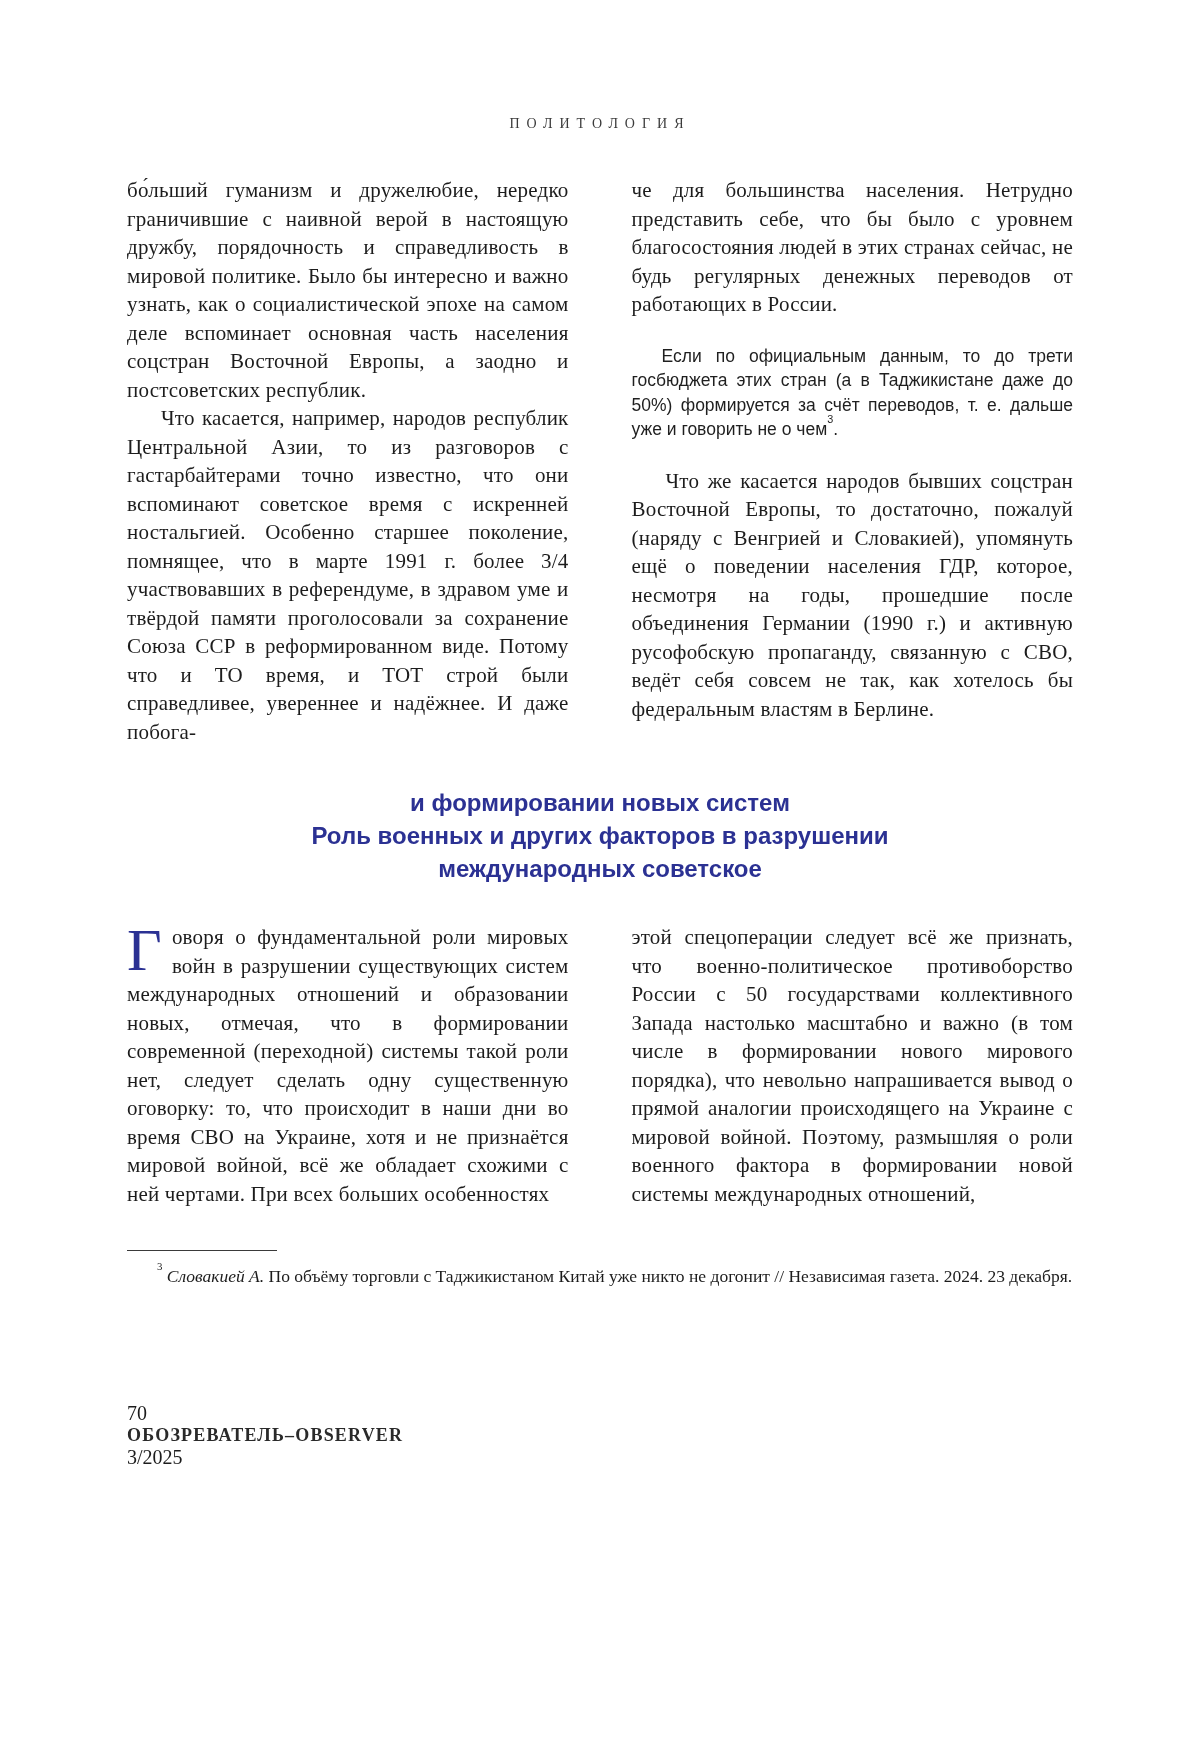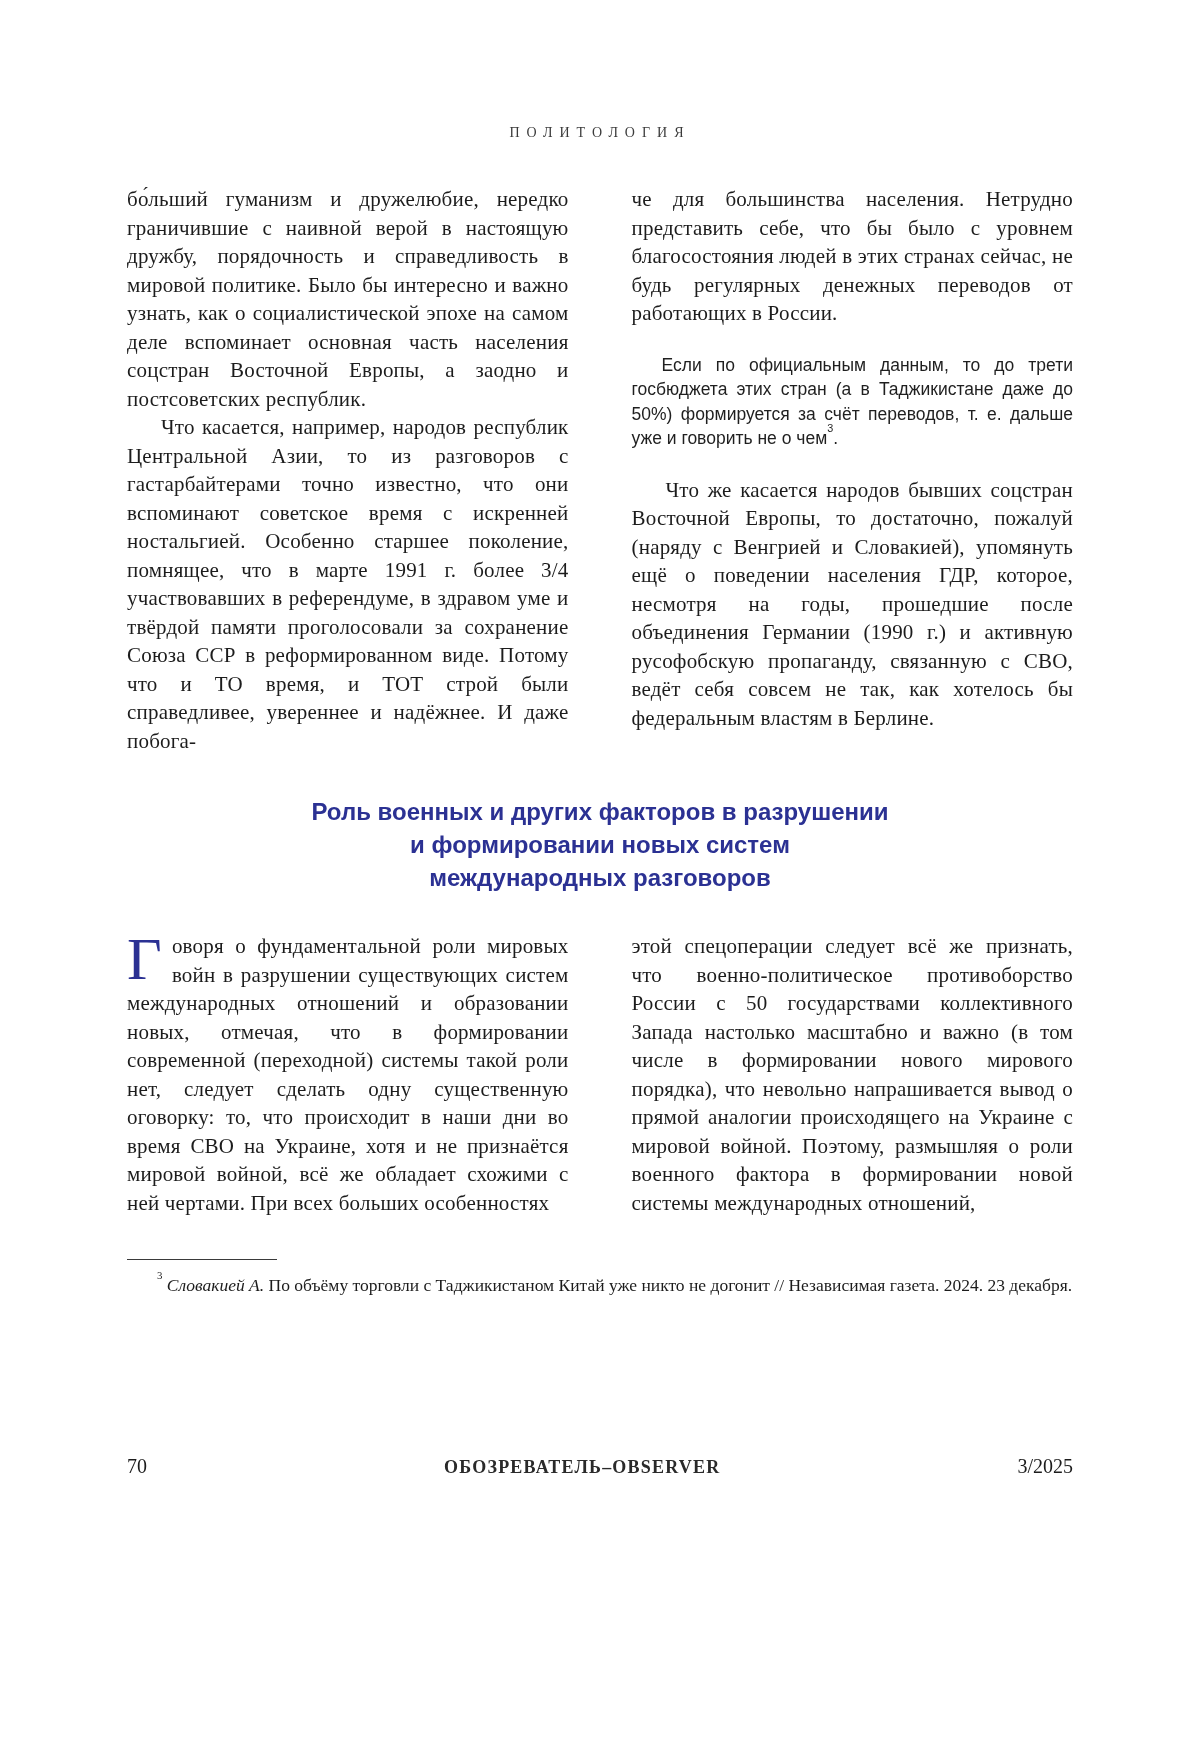--- a/index.html
+++ b/index.html
@@ -4,21 +4,21 @@
 <style>
   html, body {
     margin: 0;
     padding: 0;
     background: #ffffff;
   }
   .page {
     position: relative;
     width: 1200px;
     height: 1561px;
-    margin: 13px auto;
+    margin: 4px auto;
     background: #ffffff;
     box-sizing: border-box;
     padding: 112px 127px 0 127px;
     font-family: "Liberation Serif", serif;
     color: #1c1c1c;
     overflow: hidden;
   }
   .running-head {
     text-align: center;
     font-size: 14px;
@@ -95,20 +95,21 @@
   }
   p.footnote em { font-style: italic; }
   .footer {
     position: absolute;
     left: 127px;
     right: 127px;
     bottom: 96px;
     display: flex;
     align-items: baseline;
     justify-content: space-between;
+    flex-direction: column;
   }
   .footer .page-number,
   .footer .issue {
     font-size: 20px;
     color: #1c1c1c;
   }
   .footer .journal {
     flex: 1;
     text-align: center;
     font-size: 18px;
@@ -130,23 +131,23 @@
       <p class="body indent">Что касается, например, народов республик Центральной Азии, то из разговоров с гастарбайтерами точно известно, что они вспоминают советское время с искренней ностальгией. Особенно старшее поколение, помнящее, что в марте 1991 г. более 3/4 участвовавших в референдуме, в здравом уме и твёрдой памяти проголосовали за сохранение Союза ССР в реформированном виде. Потому что и ТО время, и ТОТ строй были справедливее, увереннее и надёжнее. И даже побога-</p>
     </div>
     <div class="col">
       <p class="body">че для большинства населения. Нетрудно представить себе, что бы было с уровнем благосостояния людей в этих странах сейчас, не будь регулярных денежных переводов от работающих в России.</p>
       <p class="note"><span>Если по официальным данным, то до трети госбюджета этих стран (а в Таджикистане даже до 50%) формируется за счёт переводов, т. е. дальше уже и говорить не о чем</span><sup class="ref">3</sup><span>.</span></p>
       <p class="body indent">Что же касается народов бывших соцстран Восточной Европы, то достаточно, пожалуй (наряду с Венгрией и Словакией), упомянуть ещё о поведении населения ГДР, которое, несмотря на годы, прошедшие после объединения Германии (1990 г.) и активную русофобскую пропаганду, связанную с СВО, ведёт себя совсем не так, как хотелось бы федеральным властям в Берлине.</p>
     </div>
   </div>
 
   <h2 class="section-heading">
+    <span class="hline">и формировании новых систем</span>
     <span class="hline">Роль военных и других факторов в разрушении</span>
-    <span class="hline">и формировании новых систем</span>
-    <span class="hline">международных разговоров</span>
+    <span class="hline">международных советское</span>
   </h2>
 
   <div class="columns second">
     <div class="col">
       <p class="body"><span class="dropcap">Г</span><span>оворя о фундаментальной роли мировых войн в разрушении существующих систем международных отношений и образовании новых, отмечая, что в формировании современной (переходной) системы такой роли нет, следует сделать одну существенную оговорку: то, что происходит в наши дни во время СВО на Украине, хотя и не признаётся мировой войной, всё же обладает схожими с ней чертами. При всех больших особенностях</span></p>
     </div>
     <div class="col">
       <p class="body">этой спецоперации следует всё же признать, что военно-политическое противоборство России с 50 государствами коллективного Запада настолько масштабно и важно (в том числе в формировании нового мирового порядка), что невольно напрашивается вывод о прямой аналогии происходящего на Украине с мировой войной. Поэтому, размышляя о роли военного фактора в формировании новой системы международных отношений,</p>
     </div>
   </div>

